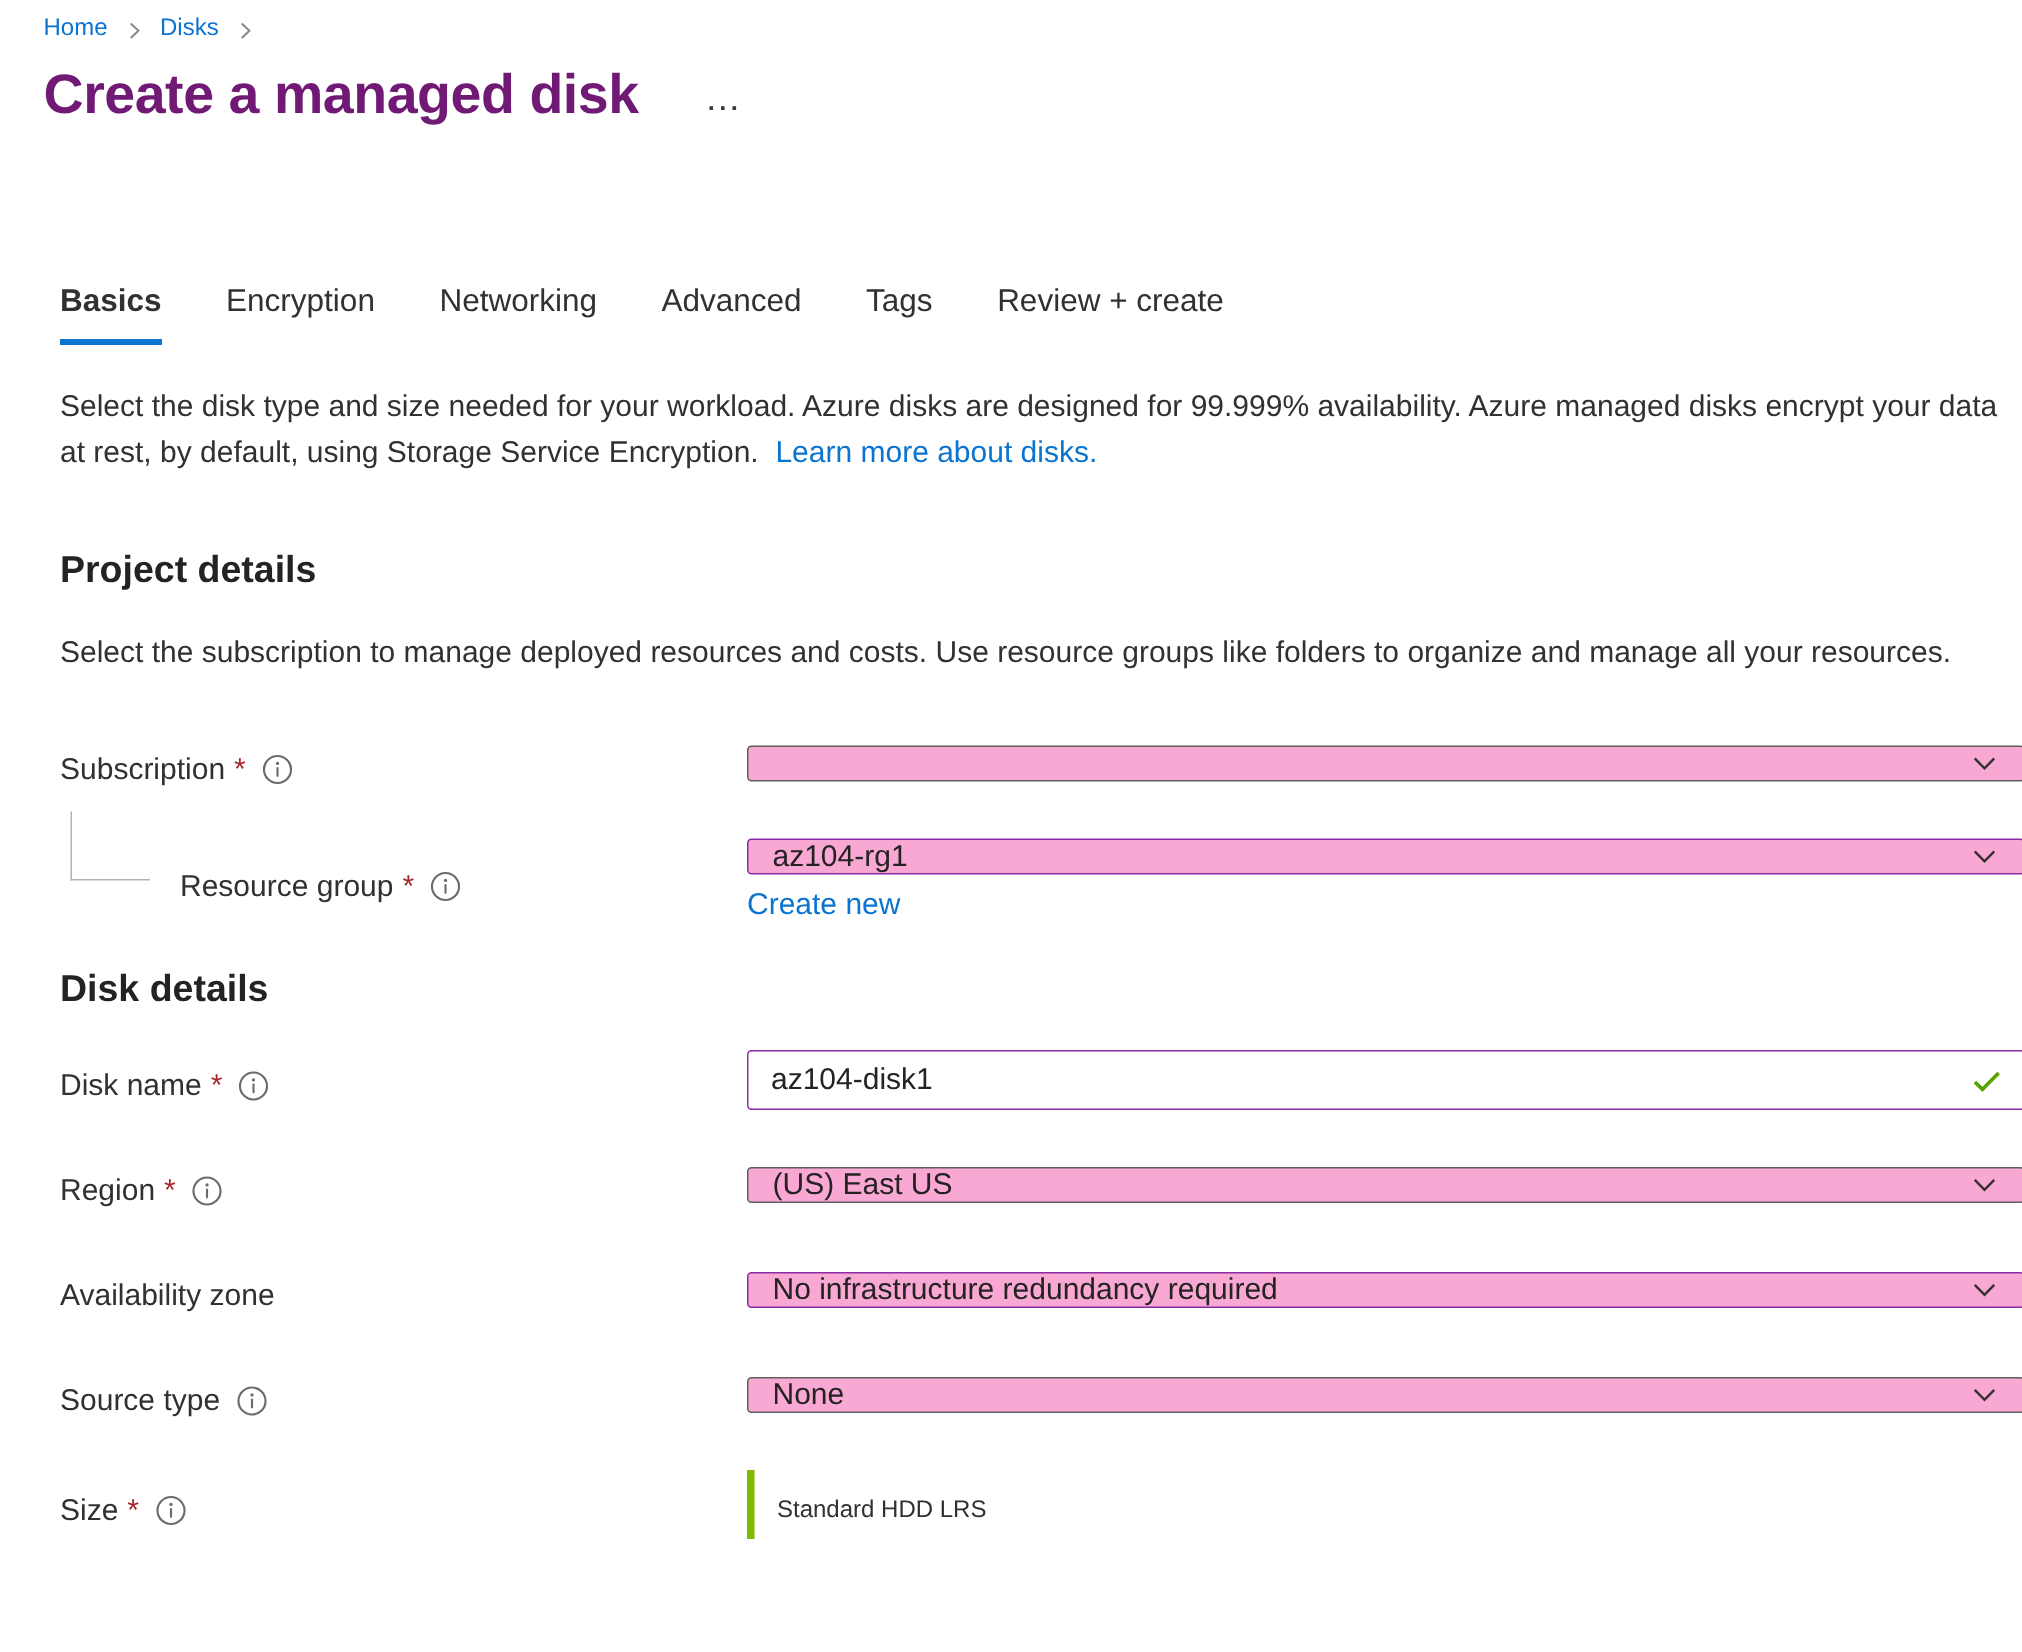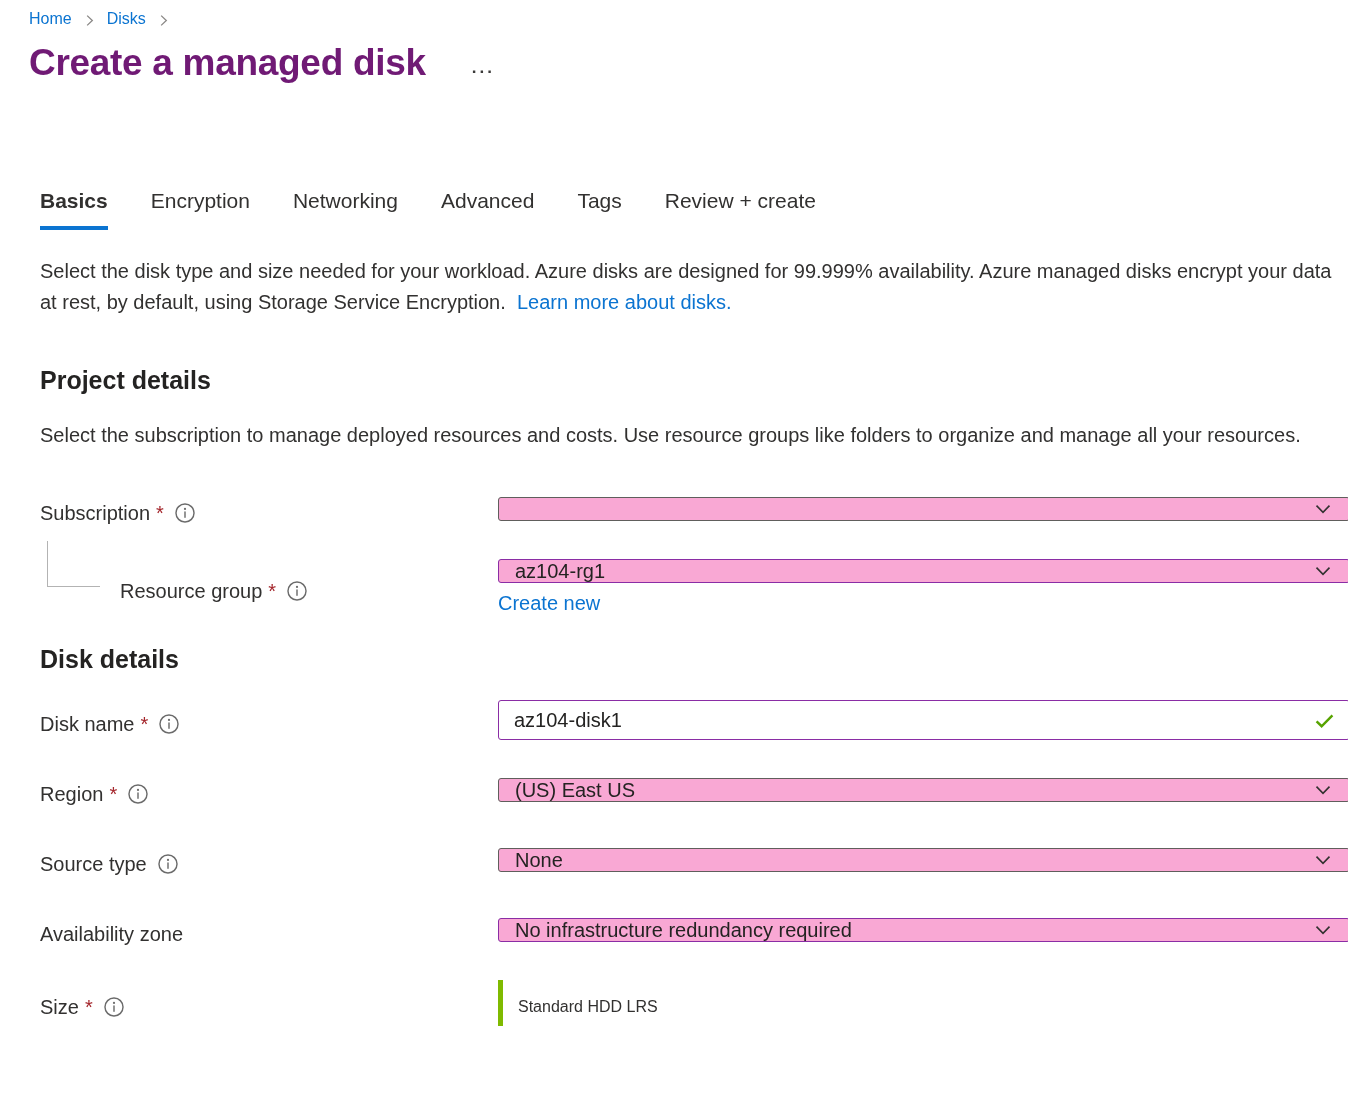--- a/index.html
+++ b/index.html
@@ -305,20 +305,36 @@
             <svg width="20" height="20" viewBox="0 0 16 16">
                 <path d="M2.8 5.3 L8 10.6 L13.2 5.3" fill="none" stroke="#323130" stroke-width="1.3"></path>
               </svg>
           </span>
         </div>
       </div>
     </div>
 
     <div class="form-row">
       <div class="label-cell">
+        <span>Availability zone</span>
+      </div>
+      <div class="field-cell">
+        <div class="dropdown modified">
+          <span class="dd-value">No infrastructure redundancy required</span>
+          <span class="chev">
+            <svg width="20" height="20" viewBox="0 0 16 16">
+                <path d="M2.8 5.3 L8 10.6 L13.2 5.3" fill="none" stroke="#323130" stroke-width="1.3"></path>
+              </svg>
+          </span>
+        </div>
+      </div>
+    </div>
+
+    <div class="form-row">
+      <div class="label-cell">
         <span>Source type</span>
         <span class="info">
           <svg width="22" height="22" viewBox="0 0 20 20">
               <circle cx="10" cy="10" r="8.2" fill="none" stroke="#6b6b6b" stroke-width="1.3"></circle>
               <circle cx="10" cy="6.3" r="1" fill="#6b6b6b"></circle>
               <rect x="9.35" y="8.5" width="1.3" height="6" rx="0.65" fill="#6b6b6b"></rect>
             </svg>
         </span>
       </div>
       <div class="field-cell">
@@ -326,36 +342,20 @@
           <span class="dd-value">None</span>
           <span class="chev">
             <svg width="20" height="20" viewBox="0 0 16 16">
                 <path d="M2.8 5.3 L8 10.6 L13.2 5.3" fill="none" stroke="#323130" stroke-width="1.3"></path>
               </svg>
           </span>
         </div>
       </div>
     </div>
 
-    <div class="form-row">
-      <div class="label-cell">
-        <span>Availability zone</span>
-      </div>
-      <div class="field-cell">
-        <div class="dropdown modified">
-          <span class="dd-value">No infrastructure redundancy required</span>
-          <span class="chev">
-            <svg width="20" height="20" viewBox="0 0 16 16">
-                <path d="M2.8 5.3 L8 10.6 L13.2 5.3" fill="none" stroke="#323130" stroke-width="1.3"></path>
-              </svg>
-          </span>
-        </div>
-      </div>
-    </div>
-
     <div class="form-row" style="margin-bottom:0;">
       <div class="label-cell">
         <span>Size</span>
         <span class="req">*</span>
         <span class="info">
           <svg width="22" height="22" viewBox="0 0 20 20">
               <circle cx="10" cy="10" r="8.2" fill="none" stroke="#6b6b6b" stroke-width="1.3"></circle>
               <circle cx="10" cy="6.3" r="1" fill="#6b6b6b"></circle>
               <rect x="9.35" y="8.5" width="1.3" height="6" rx="0.65" fill="#6b6b6b"></rect>
             </svg>

